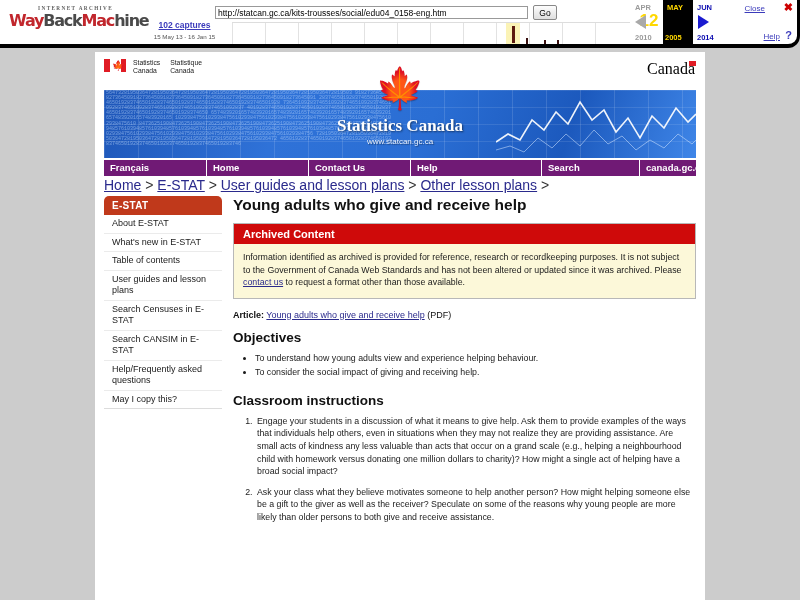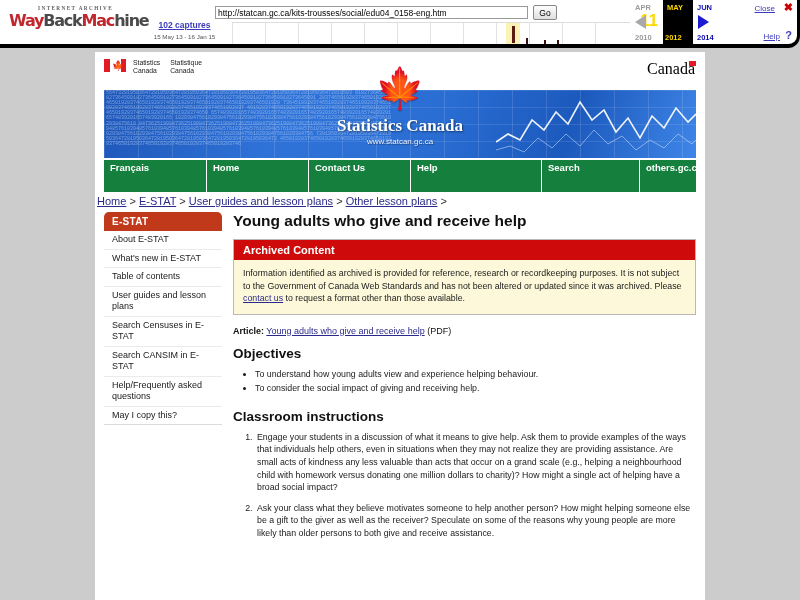--- a/index.html
+++ b/index.html
@@ -141,21 +141,21 @@
   #wb-next-arrow {
     position: absolute; left: 64px; top: 15px;
     width: 0; height: 0;
     border-top: 7px solid transparent;
     border-bottom: 7px solid transparent;
     border-left: 11px solid #1a1ad0;
     cursor: pointer;
   }
 
   #wb-close {
-    position: absolute; right: 22px; top: 4px;
+    position: absolute; right: 32px; top: 4px;
     font-size: 8px; color: #3b3bbb;
     text-decoration: underline; cursor: pointer;
   }
   #wb-close-x {
     position: absolute; right: 4px; top: 2px;
     font-size: 11px; color: #cc0000; font-weight: bold;
     cursor: pointer; line-height: 11px;
   }
   #wb-help {
     position: absolute; right: 17px; top: 32px;
@@ -240,34 +240,34 @@
   #banner-url {
     position: absolute; left: 0; right: 0; top: 47px;
     text-align: center;
     font-size: 8px; color: #eaf2ff;
     text-shadow: 1px 1px 1px rgba(0,0,0,0.4);
   }
 
   
   #navbar {
     margin: 2px 9px 0 9px;
-    height: 32px; background: #15803d;
+    height: 16px; background: #701a75;
     display: flex;
   }
   #navbar .nav-item {
     color: #ffffff; font-size: 9.5px; font-weight: bold;
     line-height: 16px; padding-left: 6px;
     border-left: 1px solid #ffffff;
     white-space: nowrap; cursor: pointer;
   }
   #navbar .nav-item:first-child { border-left: none; }
 
   #breadcrumb {
-    margin: 3px 9px 0 2px;
-    font-size: 11px; color: #333;
+    margin: 3px 9px 0 9px;
+    font-size: 14px; color: #333;
     line-height: 12px;
   }
   #breadcrumb a {
     color: #2a2a8c; text-decoration: underline; cursor: pointer;
   }
   #breadcrumb .sep { color: #333; }
 
   
   #body-cols {
     display: flex; margin: 5px 9px 0 9px;
@@ -373,26 +373,26 @@
     <div class="tl-bar" style="left:325px;height:4px;"></div>
   </div>
 
   <div id="wb-dates">
     <div id="wb-daybox"></div>
     <div class="mrow">
       <span class="m m-prev">APR</span>
       <span class="m m-cur">MAY</span>
       <span class="m m-next">JUN</span>
     </div>
-    <div id="wb-day">11</div>
+    <div id="wb-day">12</div>
     <div id="wb-prev-arrow"></div>
     <div id="wb-next-arrow"></div>
     <div class="yrow">
       <span class="y y-prev">2010</span>
-      <span class="y y-cur">2012</span>
+      <span class="y y-cur">2005</span>
       <span class="y y-next">2014</span>
     </div>
   </div>
 
   <span id="wb-close">Close</span>
   <span id="wb-close-x">✖</span>
   <span id="wb-help">Help</span>
   <span id="wb-help-q">?</span>
 </div>
 
@@ -432,21 +432,21 @@
     <div id="banner-title">Statistics Canada</div>
     <div id="banner-url">www.statcan.gc.ca</div>
   </div>
 
   <div id="navbar">
     <div class="nav-item" style="flex:0 0 102px;">Français</div>
     <div class="nav-item" style="flex:0 0 102px;">Home</div>
     <div class="nav-item" style="flex:0 0 102px;">Contact Us</div>
     <div class="nav-item" style="flex:0 0 95px;">Help</div>
     <div class="nav-item" style="flex:0 0 98px;margin-left:36px;">Search</div>
-    <div class="nav-item" style="flex:1;">others.gc.ca</div>
+    <div class="nav-item" style="flex:1;">canada.gc.ca</div>
   </div>
 
   <div id="breadcrumb">
     <a>Home</a>
     <span class="sep">&gt;</span>
     <a>E-STAT</a>
     <span class="sep">&gt;</span>
     <a>User guides and lesson plans</a>
     <span class="sep">&gt;</span>
     <a>Other lesson plans</a>

